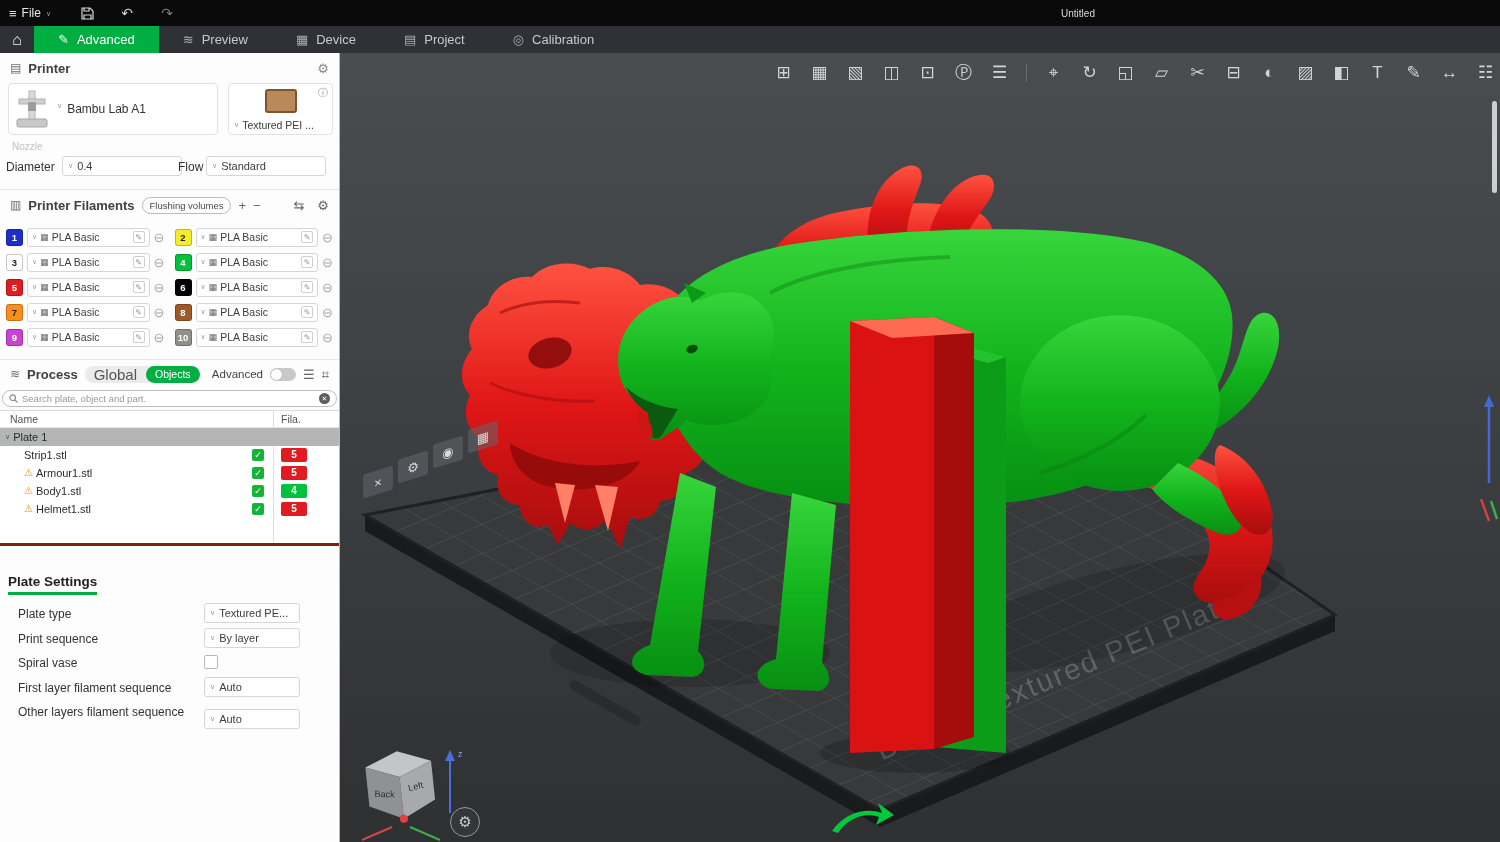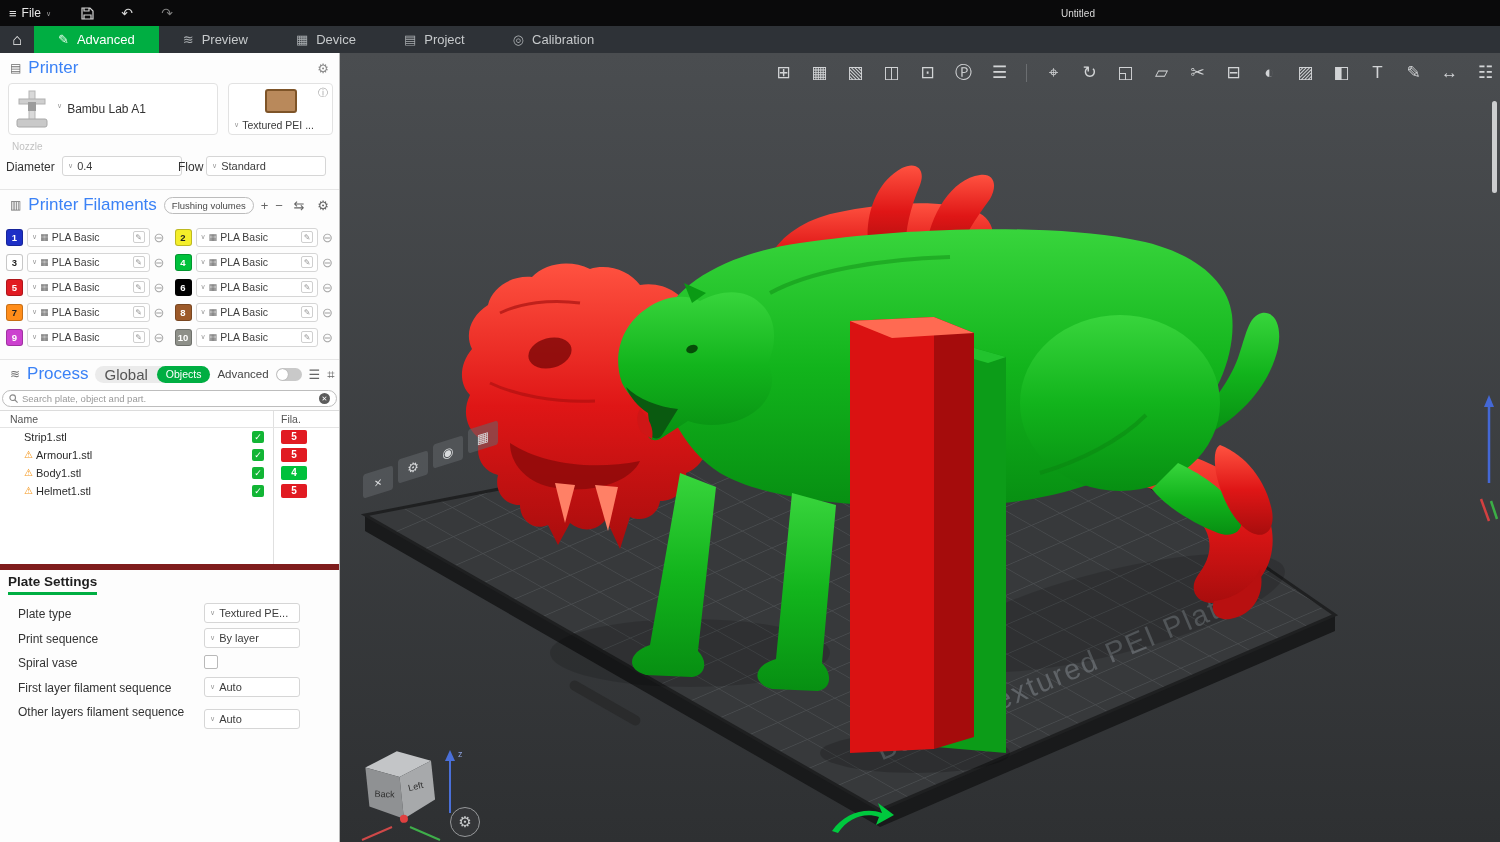--- a/index.html
+++ b/index.html
@@ -24,21 +24,21 @@
 .tab .ti{font-size:13px;color:#a9adb0}
 .tab.active{background:#00AE42;color:#fff}
 .tab.active .ti{color:#e8ffee}
 
 .main{flex:1;display:flex;min-height:0}
 
 
 .sidepanel{width:340px;flex:0 0 340px;background:#fdfdfd;position:relative;border-right:1px solid #b9b9b9;color:#333;overflow:hidden}
 .sec-head{position:absolute;left:0;right:0;display:flex;align-items:center;gap:7px;padding:0 10px;height:22px}
 .sec-ico{font-size:12px;color:#6d6d6d}
-.sec-title{font-size:17px;font-weight:normal;color:#3b82f6;white-space:nowrap}
+.sec-title{font-size:13px;font-weight:bold;color:#404040;white-space:nowrap}
 .gear{margin-left:auto;font-size:13px;color:#8a8a8a}
 .mini-btn{font-size:13px;color:#666;line-height:1}
 .pill-btn{border:1px solid #bcbcbc;border-radius:9px;font-size:9.5px;color:#4a4a4a;padding:2px 7px;white-space:nowrap}
 
 .printer-card{position:absolute;left:8px;top:30px;width:210px;height:52px;border:1px solid #e2e2e2;border-radius:4px;background:#fff;display:flex;align-items:center;gap:8px;padding:4px 6px}
 .printer-name{font-size:12px;color:#333;display:flex;align-items:flex-start;gap:5px}
 .plate-card{position:absolute;left:228px;top:30px;width:105px;height:52px;border:1px solid #e2e2e2;border-radius:4px;background:#fff}
 .plate-thumb{position:absolute;left:36px;top:5px;width:32px;height:24px;background:#b9895b;border:2px solid #7e5428;border-radius:3px}
 .info-ico{position:absolute;right:4px;top:2px;font-size:10px;color:#9a9a9a}
 .plate-card-label{position:absolute;left:5px;right:3px;bottom:3px;font-size:10.5px;color:#3a3a3a;display:flex;align-items:center;gap:3px;white-space:nowrap;overflow:hidden}
@@ -63,21 +63,21 @@
 .seg-objects{font-size:10.5px;color:#fff;background:#00AE42;border-radius:9px;padding:0 9px;line-height:17px}
 .adv-lbl{font-size:11.5px;color:#444;margin-left:auto}
 .toggle{width:26px;height:13px;border-radius:7px;background:#c9c9c9;position:relative;flex:0 0 26px}
 .knob{position:absolute;left:1px;top:1px;width:11px;height:11px;border-radius:50%;background:#fff;box-shadow:0 0 1px rgba(0,0,0,.4)}
 
 .searchbar{position:absolute;left:2px;right:2px;top:337px;height:17px;border:1px solid #bdbdbd;border-radius:9px;background:#fff;display:flex;align-items:center;gap:4px;padding:0 6px}
 .searchbar input{flex:1;border:none;outline:none;font-size:9.5px;color:#666;background:transparent}
 .searchbar input::placeholder{color:#999}
 .clear-ico{width:11px;height:11px;border-radius:50%;background:#5c5c5c;color:#fff;font-size:7px;line-height:11px;text-align:center;flex:0 0 11px}
 
-.table-area{position:absolute;left:0;right:0;top:357px;height:160px;background:#fff;border-top:1px solid #dcdcdc;border-bottom:6px solid #7f1d1d}
+.table-area{position:absolute;left:0;right:0;top:357px;height:136px;background:#fff;border-top:1px solid #dcdcdc;border-bottom:3px solid #7f1d1d}
 .v-div{position:absolute;left:273px;top:0;bottom:0;width:1px;background:#e0e0e0}
 .tbl-head{display:flex;align-items:center;height:17px;border-bottom:1px solid #e4e4e4;position:relative;z-index:1}
 .th-name{flex:1;padding-left:10px;font-size:10.5px;color:#555}
 .th-fila{width:66px;padding-left:8px;font-size:10.5px;color:#555}
 .tree-row{display:flex;align-items:center;height:18px;font-size:11px;color:#2b2b2b;position:relative;z-index:1}
 .tree-row.selected{background:#b4b6b5}
 .tr-name{flex:1;display:flex;align-items:center;gap:3px;min-width:0}
 .tr-name.grp{padding-left:5px}
 .tr-name.child{padding-left:24px}
 .tr-chev{font-size:7px;color:#555}
@@ -348,20 +348,26 @@
         <span class="clear-ico">✕</span>
       </div>
 
       <div class="table-area">
         <div class="v-div"></div>
         <div class="tbl-head">
           <span class="th-name">Name</span>
           <span class="th-fila">Fila.</span>
         </div>
 
+        <div class="tree-row selected">
+          <span class="tr-name grp">
+            <span class="tr-chev">∨</span>
+            <span>Plate 1</span>
+          </span>
+        </div>
 
         <div class="tree-row">
           <span class="tr-name child">
             <span>Strip1.stl</span>
           </span>
           <span class="chk-col">
               <span class="chk">✓</span>
             </span>
           <span class="fila-col"><span class="fila-badge" style="background-color: rgb(225, 27, 34);">5</span></span>
         </div>

